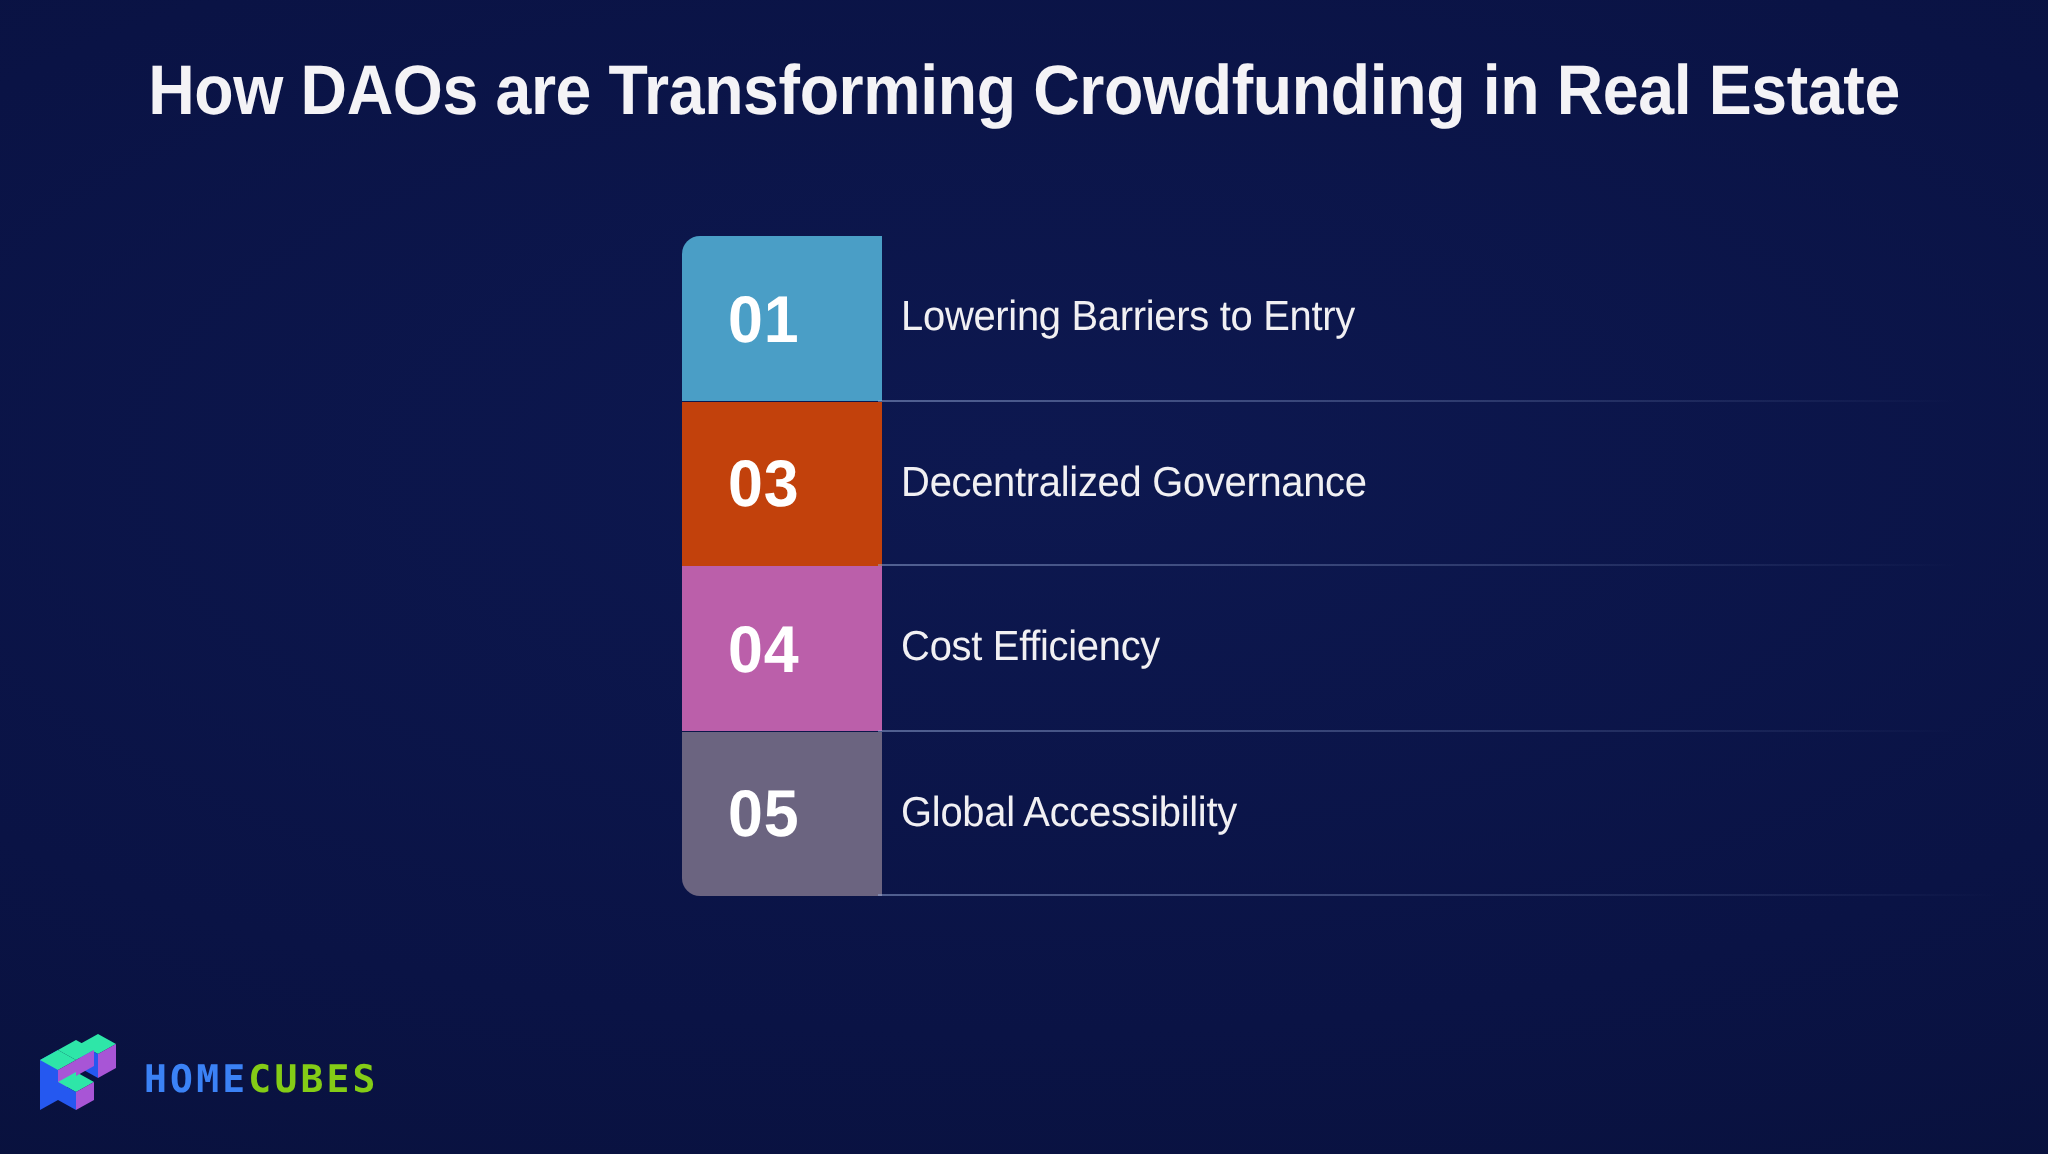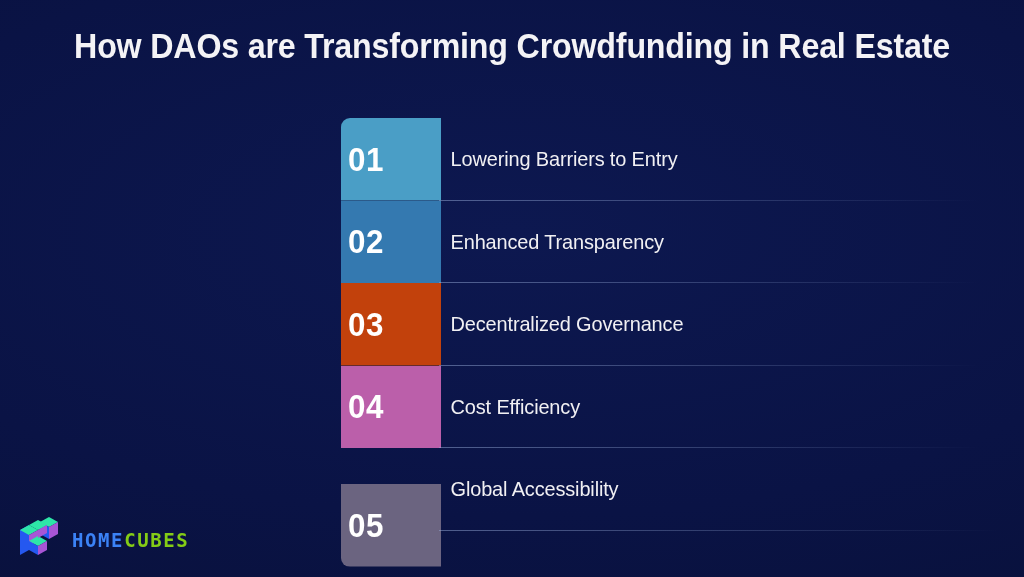--- a/index.html
+++ b/index.html
@@ -57,42 +57,41 @@
   .chip {
     position: absolute;
     left: 0;
     top: 0;
     width: 100px;
     height: 82.5px;
     display: flex;
     align-items: center;
     justify-content: flex-start;
     box-sizing: border-box;
-    padding-left: 7px;
+    padding-left: 23px;
     
     clip-path: polygon(0 0, 100% 0, 100% 100%, 0 100%);
   }
   .chip::after {
     
     content: "";
     position: absolute;
     left: 100%;
     top: 0;
     width: 22px;
     height: 100%;
     background: inherit;
     clip-path: polygon(0 0, 100% 0, 0 50%, 100% 100%, 0 100%);
   }
 
   .row:first-child .chip {
     border-top-left-radius: 9px;
   }
   .row:last-child .chip {
     border-bottom-left-radius: 9px;
-    margin-top: 36px;
   }
 
   .chip-number {
     color: #ffffff;
     font-size: 33px;
     font-weight: 700;
     letter-spacing: 0.5px;
     line-height: 1;
     transform: scaleX(0.95);
     transform-origin: left center;
@@ -163,27 +162,20 @@
 <div class="list">
 
   <div class="row">
     <div class="chip" style="background: rgb(74, 158, 198);">
       <span class="chip-number">01</span>
     </div>
     <div class="row-label">Lowering Barriers to Entry</div>
     <div class="divider"></div>
   </div>
 
-  <div class="row">
-    <div class="chip" style="background: rgb(52, 121, 176);">
-      <span class="chip-number">02</span>
-    </div>
-    <div class="row-label">Enhanced Transparency</div>
-    <div class="divider"></div>
-  </div>
 
   <div class="row">
     <div class="chip" style="background: #c2410c;">
       <span class="chip-number">03</span>
     </div>
     <div class="row-label">Decentralized Governance</div>
     <div class="divider"></div>
   </div>
 
   <div class="row">

